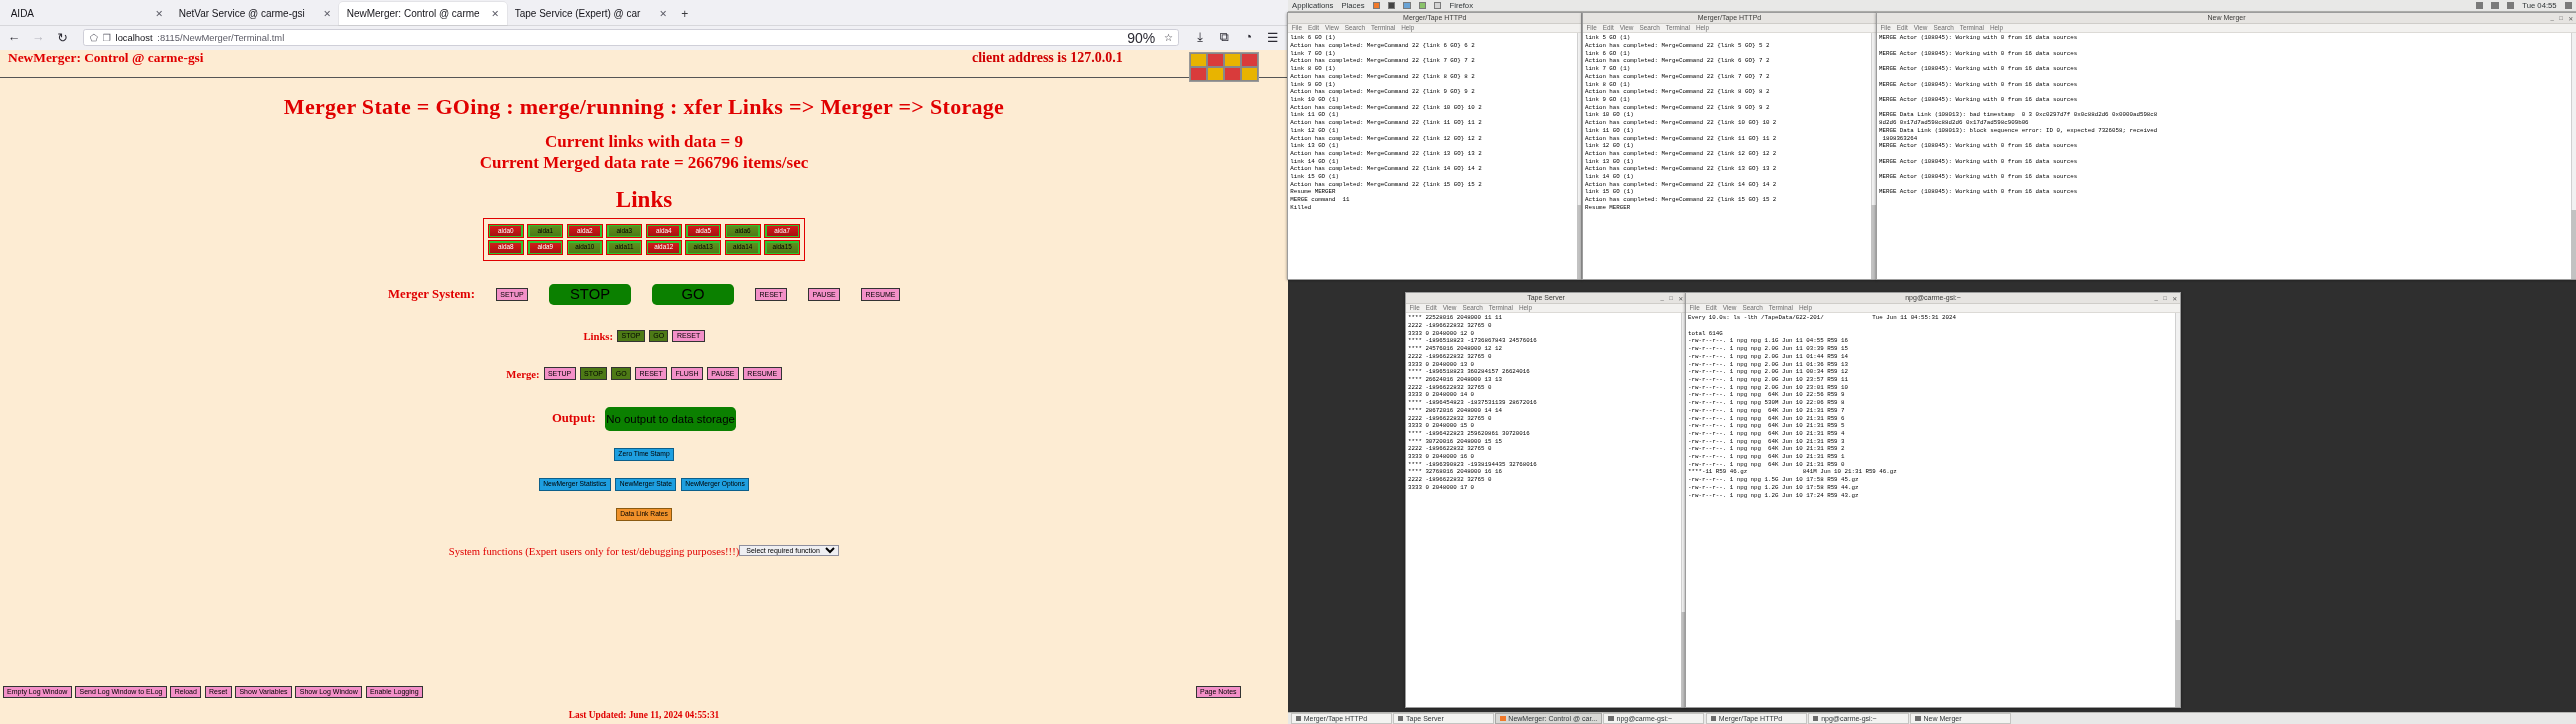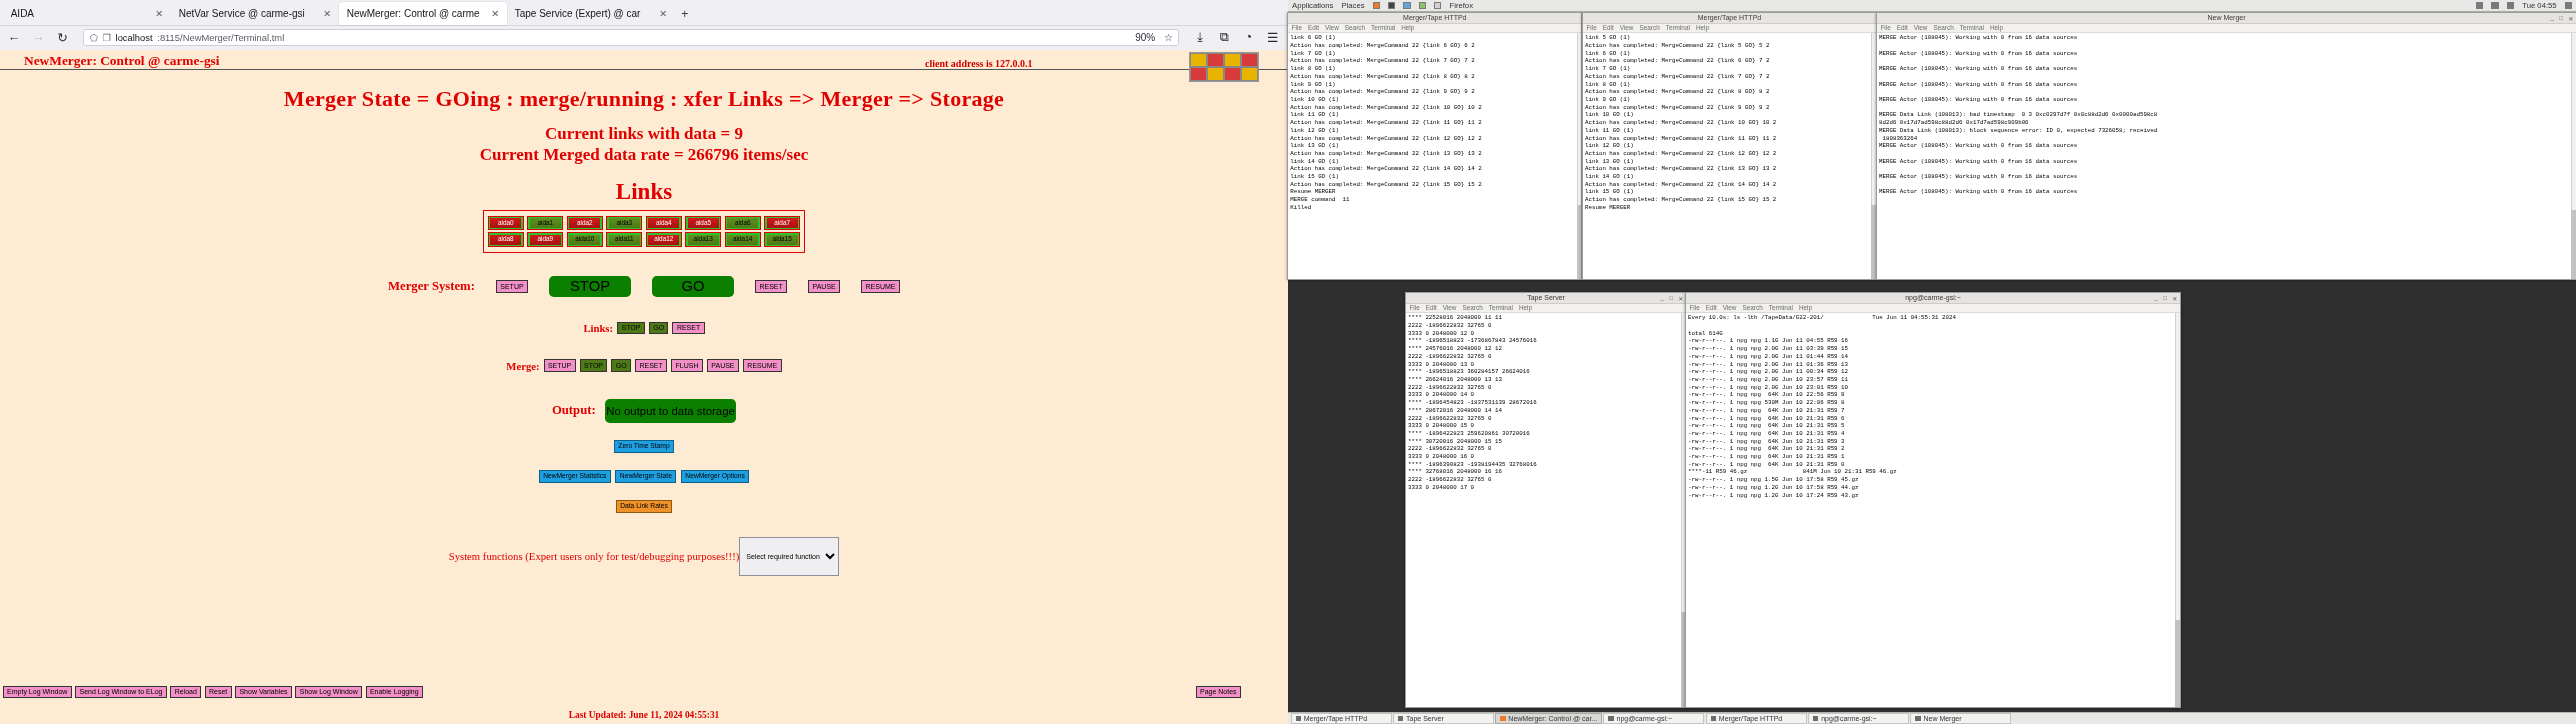--- a/index.html
+++ b/index.html
@@ -31,29 +31,29 @@
 
   .ff-navbar { height:24px; background:#f0f0f4; display:flex; align-items:center; padding:0 6.7px; gap:9.4px; }
   .nav-btn { width:14.8px; height:14.8px; display:flex; align-items:center; justify-content:center; color:#2b2a33; font-size:12.7px; }
   .nav-btn.dim { color:#b5b5bd; }
   .urlbar {
     flex:1; height:17.4px; background:#fff; border:0.7px solid #cfcfd8; border-radius:2.7px;
     display:flex; align-items:center; padding:0 5.4px; gap:4.7px; font-size:9.4px; color:#5b5b66;
     margin-left:4px; margin-right:4px;
   }
   .urlbar .host { color:#15141a; }
-  .zoombadge { font-size:10px; color:#2b2a33; padding:0 4px; }
+  .zoombadge { font-size:14px; color:#2b2a33; padding:0 4px; }
   .star { font-size:10px; color:#2b2a33; }
   .rightnav { display:flex; gap:9.4px; align-items:center; padding-right:1.3px; }
 
   
   .page { position:absolute; top:50px; left:0; right:0; bottom:0; background:#fdecd3; overflow:hidden; }
-  .page-banner { height:20px; display:flex; align-items:flex-end; padding:0 24px; border-bottom:1.3px solid #555; position:relative; }
+  .page-banner { height:28px; display:flex; align-items:flex-start; padding:0 8px; border-bottom:1.3px solid #555; position:relative; }
   .page-banner .ptitle { color:#e00000; font-family:"Liberation Serif", serif; font-weight:bold; font-size:13.4px; }
-  .page-banner .clientaddr { position:absolute; left:925px; color:#d00000; font-family:"Liberation Serif", serif; font-weight:bold; font-size:10px; }
+  .page-banner .clientaddr { position:absolute; left:972px; color:#d00000; font-family:"Liberation Serif", serif; font-weight:bold; font-size:14px; }
   .logo { position:absolute; right:29.5px; top:2px; width:70px; height:29.5px; background:#fff; border:0.7px solid #999; overflow:hidden; }
   .logo .lrow { display:flex; height:50%; }
   .logo .lcell { flex:1; border:0.7px solid #888; }
 
   .state-line {
     text-align:center; margin-top:16px;
     color:#e00000; font-family:"Liberation Serif", serif; font-weight:bold; font-size:22px;
     letter-spacing:0.3px;
   }
   .sub-line { text-align:center; color:#e00000; font-family:"Liberation Serif", serif; font-weight:bold; font-size:17px; margin-top:12px; }
@@ -94,21 +94,21 @@
     font-size:11.4px; display:flex; align-items:center; justify-content:center;
   }
 
   .blue-row { display:flex; justify-content:center; gap:4.7px; margin-top:17.4px; }
   .btn-blue { background:#1e9fe0; border:0.7px solid #0d5f8a; color:#000; font-size:6.7px; padding:1.3px 3.4px; line-height:1.2; }
   .btn-orange { background:#f0912a; border:0.7px solid #8a5a12; color:#000; font-size:6.7px; padding:1.3px 3.4px; line-height:1.2; }
 
   .sysfunc-row { display:flex; align-items:center; justify-content:center; margin-top:24px; }
   .sysfunc-lbl { color:#e00000; font-family:"Liberation Serif", serif; font-size:10.7px; }
   .sysfunc-sel {
-    font-size:7px; padding:14px 2px; background:#efeff2; border:0.7px solid #8f8f9d; color:#000;
+    font-size:7px; padding:0 2px; background:#efeff2; border:0.7px solid #8f8f9d; color:#000;
     font-family:"Liberation Sans", sans-serif;
   }
 
   .logbtn-row { position:absolute; left:2.7px; bottom:27px; display:flex; gap:3.4px; }
   .page-notes { position:absolute; right:47px; bottom:27px; }
   .last-upd {
     position:absolute; left:0; right:0; bottom:5.4px; text-align:center;
     color:#e00000; font-family:"Liberation Serif", serif; font-weight:bold; font-size:9.4px;
   }
 

